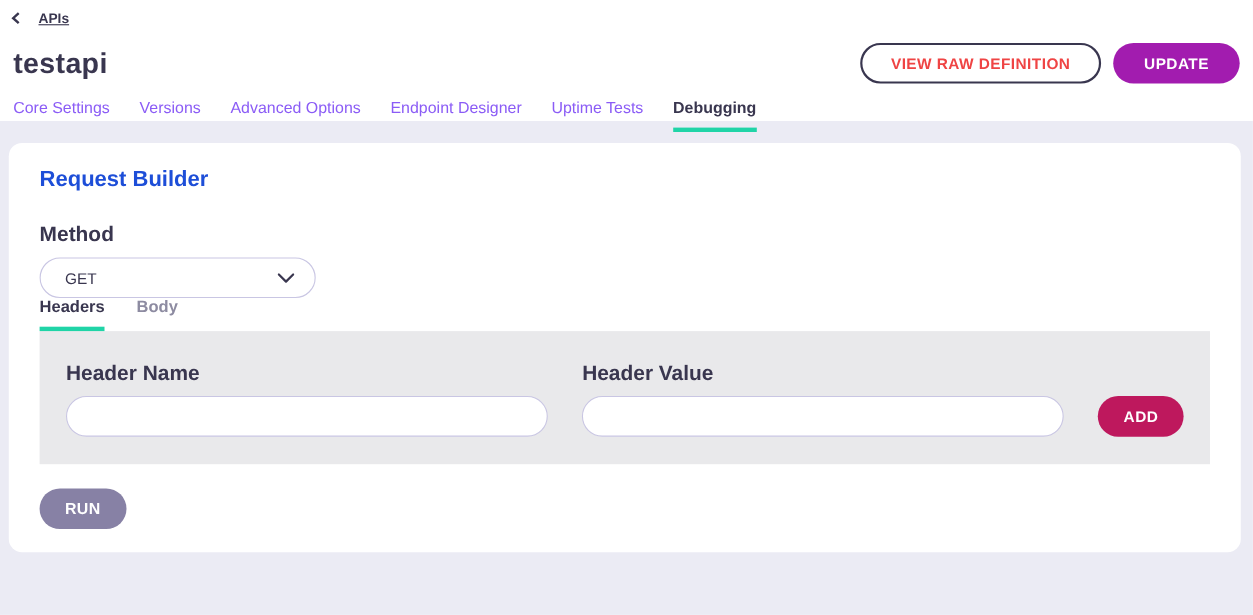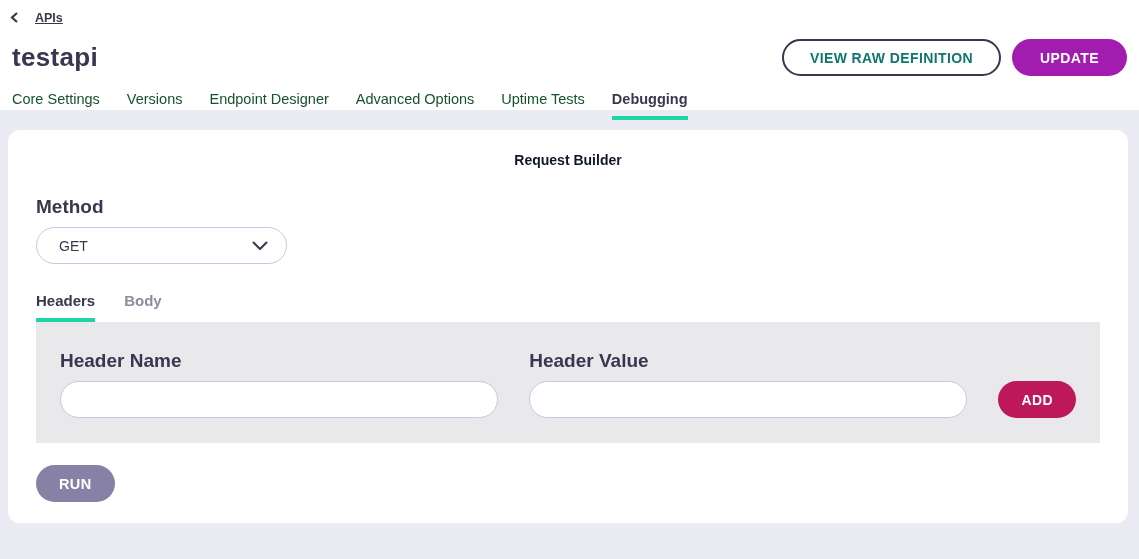--- a/index.html
+++ b/index.html
@@ -51,21 +51,21 @@
     font-weight: 700;
     letter-spacing: 0.4px;
     cursor: pointer;
     display: inline-flex;
     align-items: center;
     justify-content: center;
   }
   .btn-outline {
     background: #FFFFFF;
     border: 2px solid #39364F;
-    color: #0f766e;
+    color: #ef4444;
     padding: 0 26px;
   }
   .btn-dark {
     background: #38344D;
     color: #FFFFFF;
     padding: 0 22px;
     gap: 10px;
   }
   .btn-teal {
     background: #a21caf;
@@ -74,44 +74,43 @@
   }
 
   .nav-tabs {
     display: flex;
     gap: 27px;
     margin-top: 15px;
     padding-left: 2px;
   }
   .nav-tab {
     font-size: 14.5px;
-    color: #14532d;
+    color: #8b5cf6;
     padding-bottom: 9px;
     border-bottom: 4px solid transparent;
     cursor: pointer;
     white-space: nowrap;
   }
   .nav-tab.active {
     color: #39364F;
     font-weight: 600;
     border-bottom-color: #20D4A7;
   }
 
   
   .main-area { padding: 20px 11px 0 8px; }
   .card {
     background: #FFFFFF;
     border-radius: 12px;
     padding: 22px 28px 21px 28px;
   }
   .card-title {
-    font-size: 14px;
+    font-size: 20px;
     font-weight: 700;
-    color: #0f172a;
-    text-align: center;
+    color: #1d4ed8;
   }
 
   .form-row { display: flex; gap: 22px; margin-top: 28px; }
   .field-label {
     display: block;
     font-size: 19px;
     font-weight: 600;
     color: #39364F;
     margin-bottom: 9px;
   }
@@ -136,21 +135,21 @@
     border: 1px solid #C2BFDD;
     border-radius: 3px;
     padding: 0 20px;
     font-family: "Liberation Sans", sans-serif;
     font-size: 14px;
     color: #39364F;
     background: #fff;
     outline: none;
   }
 
-  .sub-tabs { display: flex; gap: 29px; margin-top: 28px; }
+  .sub-tabs { display: flex; gap: 29px; }
   .sub-tab {
     font-size: 15px;
     font-weight: 600;
     color: #8D8BA1;
     padding-bottom: 9px;
     border-bottom: 4px solid transparent;
     cursor: pointer;
   }
   .sub-tab.active { color: #39364F; border-bottom-color: #20D4A7; }
 
@@ -205,22 +204,22 @@
     <div class="page-title">testapi</div>
     <div class="actions">
       <button class="btn btn-outline">VIEW RAW DEFINITION</button>
       <button class="btn btn-teal">UPDATE</button>
     </div>
   </div>
 
   <nav class="nav-tabs">
     <div class="nav-tab">Core Settings</div>
     <div class="nav-tab">Versions</div>
+    <div class="nav-tab">Advanced Options</div>
     <div class="nav-tab">Endpoint Designer</div>
-    <div class="nav-tab">Advanced Options</div>
     <div class="nav-tab">Uptime Tests</div>
     <div class="nav-tab active">Debugging</div>
   </nav>
 </header>
 
 <main class="main-area">
   <section class="card">
     <h2 class="card-title">Request Builder</h2>
 
     <div class="form-row">

